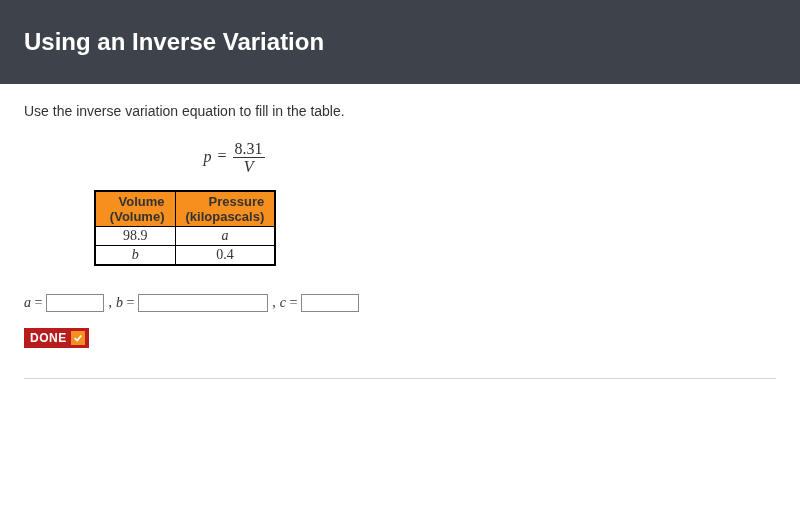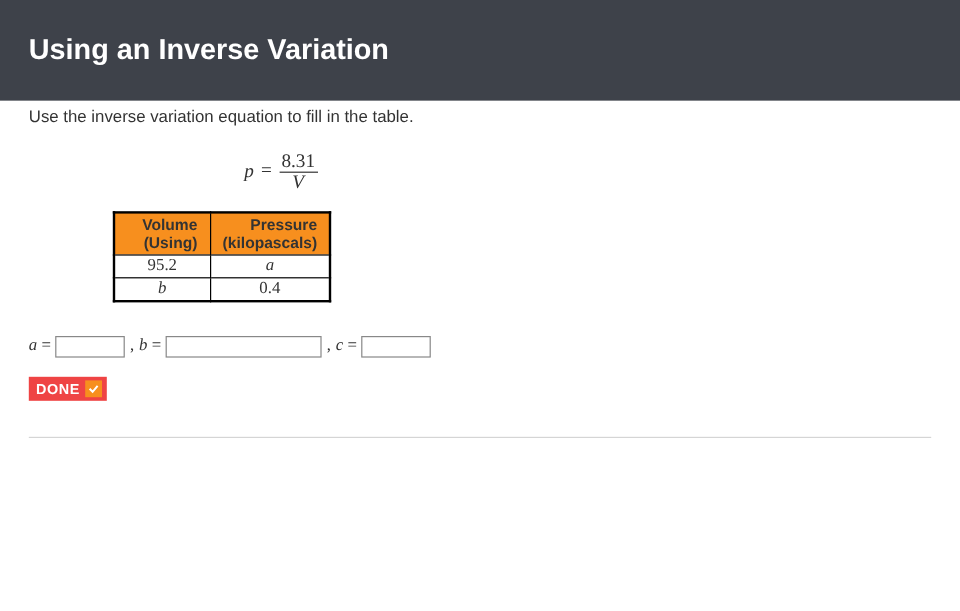--- a/index.html
+++ b/index.html
@@ -1,39 +1,39 @@
 <!DOCTYPE html>
 <html><head>
   <meta charset="utf-8">
   <style>
     * { margin: 0; padding: 0; box-sizing: border-box; }
     body { font-family: Arial, sans-serif; color: #333; font-size: 14px; width: 800px; }
     .header { background: #3e424a; color: #fff; padding: 28px 24px; font-size: 24px; font-weight: bold; }
-    .content { padding: 4px 24px; background: #fff; }
+    .content { padding: 18px 24px; background: #fff; }
     .instruction { margin-bottom: 18px; line-height: 1.4; }
     .equation-area { text-align: center; width: 280px; margin-left: 70px; margin-bottom: 14px; font-family: 'Times New Roman', serif; font-size: 16px; }
     .eq-p { font-style: italic; }
     .eq-eq { margin: 0 2px; }
     .eq-frac { display: inline-block; vertical-align: middle; text-align: center; line-height: 1.1; }
     .eq-frac .num { border-bottom: 1px solid #333; padding: 0 2px; display: block; }
     .eq-frac .den { font-style: italic; display: block; }
     .data-table { border-collapse: collapse; margin-left: 70px; margin-bottom: 28px; border: 2px solid #000; }
     .data-table th { background: #f78f1e; border: 1px solid #000; padding: 2px 10px; font-weight: bold; font-size: 13px; text-align: right; }
     .data-table td { border: 1px solid #000; padding: 1px 10px; text-align: center; font-size: 14px; font-family: 'Times New Roman', serif; }
     .data-table .col-vol { width: 80px; }
     .data-table .col-pres { width: 90px; }
     .italic-var { font-style: italic; font-family: 'Times New Roman', serif; }
     .answer-row { margin-bottom: 16px; display: flex; align-items: center; gap: 4px; }
     .answer-row .lbl { font-family: 'Times New Roman', serif; font-size: 14px; }
     .answer-row .lbl .var { font-style: italic; }
     .answer-row input[type="text"] { border: 1px solid #888; height: 18px; padding: 0 2px; font-size: 13px; }
     .inp-a { width: 58px; }
     .inp-b { width: 130px; }
     .inp-c { width: 58px; }
-    .done-btn { display: inline-flex; align-items: center; background: #ef4444; color: #fff; font-weight: bold; font-size: 12px; padding: 3px 4px 3px 6px; cursor: pointer; border: none; letter-spacing: 0.5px; }
+    .done-btn { display: inline-flex; align-items: center; background: #b91c1c; color: #fff; font-weight: bold; font-size: 12px; padding: 3px 4px 3px 6px; cursor: pointer; border: none; letter-spacing: 0.5px; }
     .done-btn .check { display: inline-flex; align-items: center; justify-content: center; background: #f78f1e; width: 14px; height: 14px; margin-left: 4px; }
     .done-btn .check svg { width: 10px; height: 10px; }
     .footer-rule { border: none; border-top: 1px solid #d5d5d5; margin-top: 30px; }
   </style>
 </head>
 <body>
 
 <div class="header">
   <span>Using an Inverse Variation</span>
 </div>
@@ -49,31 +49,31 @@
       <span class="num">8.31</span>
       <span class="den">V</span>
     </span>
   </div>
 
   <table class="data-table">
     <thead>
       <tr>
         <th class="col-vol">
           <span>Volume</span><br>
-          <span>(Using)</span>
+          <span>(Volume)</span>
         </th>
         <th class="col-pres">
           <span>Pressure</span><br>
           <span>(kilopascals)</span>
         </th>
       </tr>
     </thead>
     <tbody>
       <tr>
-        <td>95.2</td>
+        <td>98.9</td>
         <td><span class="italic-var">a</span></td>
       </tr>
       <tr>
         <td><span class="italic-var">b</span></td>
         <td>0.4</td>
       </tr>
     </tbody>
   </table>
 
   <div class="answer-row">

